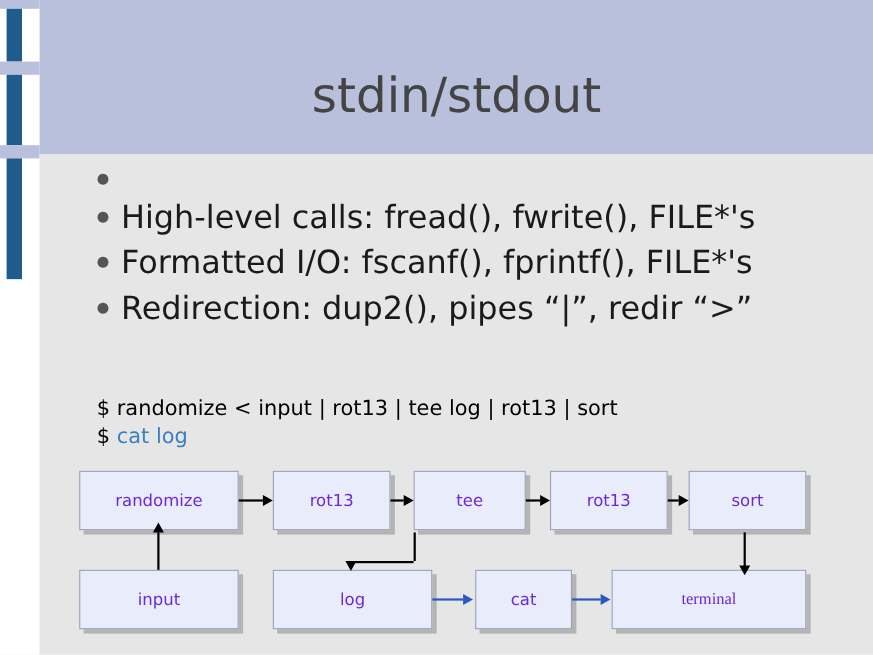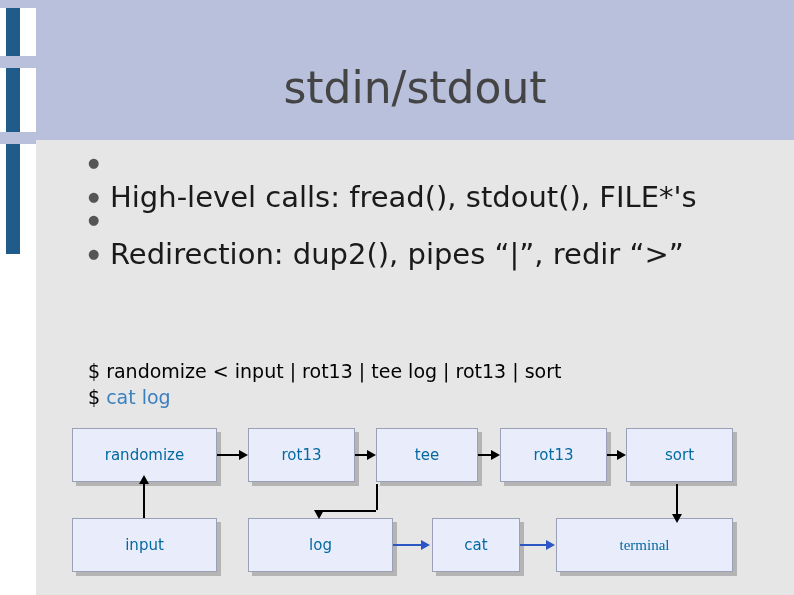--- a/index.html
+++ b/index.html
@@ -56,21 +56,21 @@
   }
   .shell .cmd2{color:#3a7fbf;}
   
   .diagram{position:absolute;left:0;top:0;width:758px;height:455px;}
   .box{
     position:absolute;
     background:#e9edfb;
     border:1px solid #9aa0b5;
     box-shadow:4px 4px 0 rgba(120,120,120,0.45);
     display:flex;align-items:center;justify-content:center;
-    font-size:15px;color:#0369a1;
+    font-size:15px;color:#6d28d9;
   }
   .arrow{position:absolute;}
   .arrow .shaft{position:absolute;background:#000;}
   .arrow .head{position:absolute;width:0;height:0;}
   .a-right .shaft{height:2px;top:0;left:0;}
   .a-right .head{border-top:5px solid transparent;border-bottom:5px solid transparent;border-left:9px solid #000;top:-4px;}
   .blue .shaft{background:#2b56c4;}
   .blue .head{border-left-color:#2b56c4;}
   .a-up .shaft{width:2px;left:0;top:0;}
   .a-up .head{border-left:5px solid transparent;border-right:5px solid transparent;border-bottom:9px solid #000;left:-4px;top:-9px;}
@@ -93,24 +93,25 @@
 <div class="title">stdin/stdout</div>
 
 <div class="content">
 
   <div class="bullets">
     <div class="bullet">
       <span class="dot">●</span>
     </div>
     <div class="bullet">
       <span class="dot">●</span>
-      <span class="txt">High-level calls: fread(), stdout(), FILE*'s</span>
+      <span class="txt">High-level calls: fread(), fwrite(), FILE*'s</span>
     </div>
     <div class="bullet">
       <span class="dot">●</span>
+      <span class="txt">Formatted I/O: fscanf(), fprintf(), FILE*'s</span>
     </div>
     <div class="bullet">
       <span class="dot">●</span>
       <span class="txt">Redirection: dup2(), pipes “|”, redir “&gt;”</span>
     </div>
   </div>
 
   <div class="shell">
     <div>
       <span>$</span>

